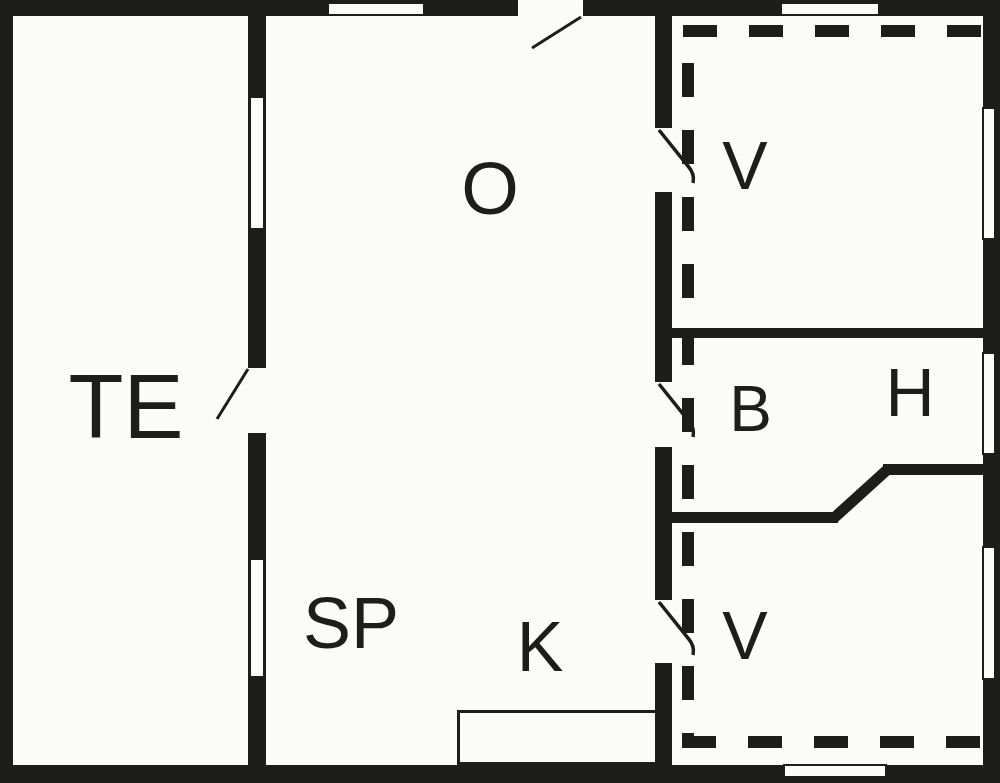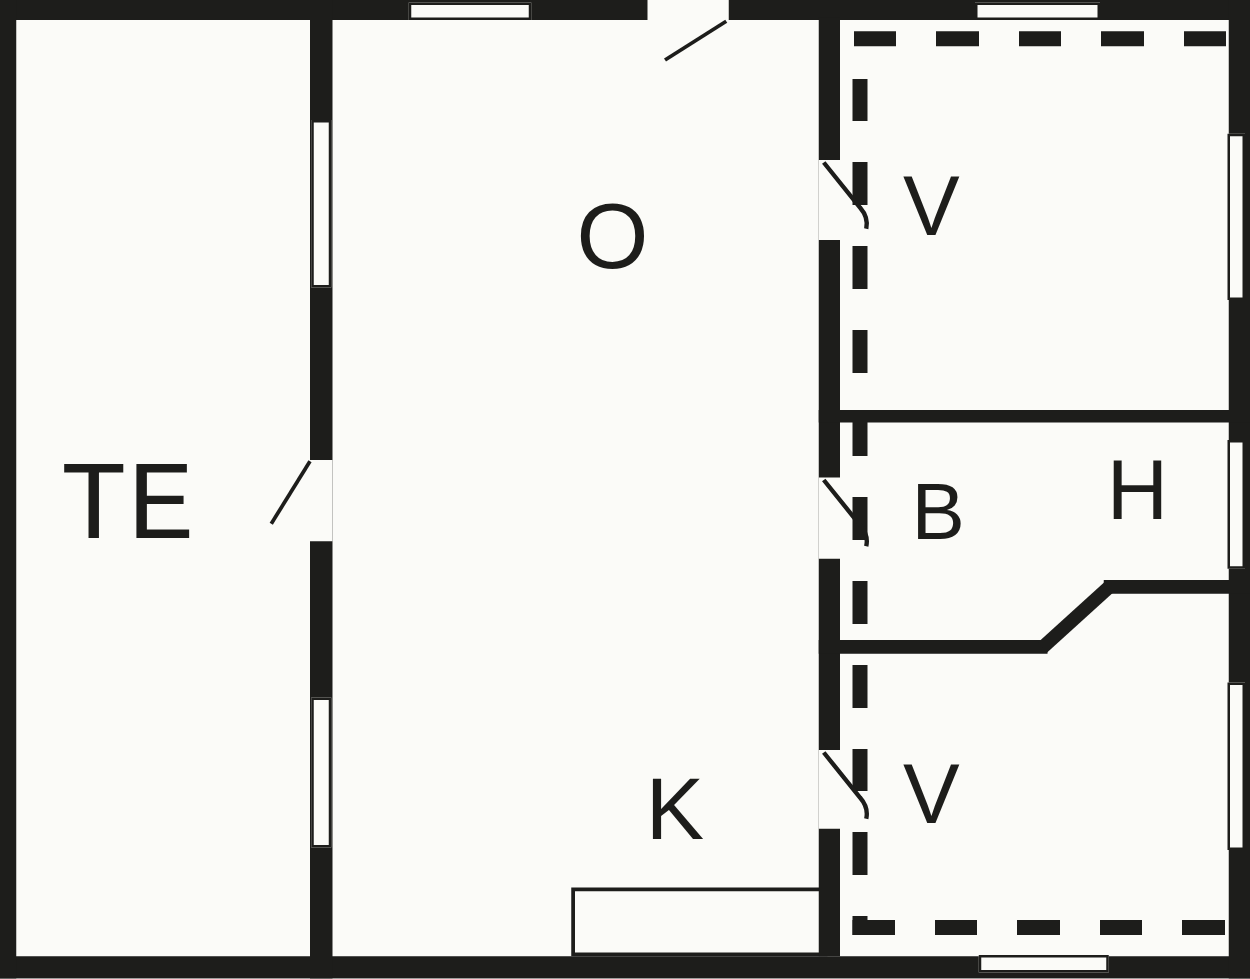--- a/index.html
+++ b/index.html
@@ -58,21 +58,22 @@
 
   <svg class="overlay" width="1000" height="783" viewBox="0 0 1000 783">
     <line x1="834" y1="518" x2="888" y2="469" stroke="#1d1d1b" stroke-width="11"></line>
     <path d="M 581 17 L 532 48" stroke="#1d1d1b" stroke-width="3" fill="none"></path>
     <path d="M 248 369 L 217 419" stroke="#1d1d1b" stroke-width="3" fill="none"></path>
     <path d="M 659 130 L 688 166 Q 695 174 693 183" stroke="#1d1d1b" stroke-width="3.5" fill="none"></path>
     <path d="M 659 384 L 688 420 Q 695 428 693 437" stroke="#1d1d1b" stroke-width="3.5" fill="none"></path>
     <path d="M 659 602 L 688 638 Q 695 646 693 655" stroke="#1d1d1b" stroke-width="3.5" fill="none"></path>
   </svg>
 
-  <div class="abs label" style="left:32px;  top:362px; width:140px; font-size:90px;font-family:Liberation Mono, monospace;">TE</div>
+  <div class="abs label" style="left:56px;  top:362px; width:140px; font-size:90px;">TE</div>
   <div class="abs label" style="left:440px; top:152px; width:100px; font-size:74px;">O</div>
+  <div class="abs label" style="left:291px; top:587px; width:120px; font-size:72px;">SP</div>
   <div class="abs label" style="left:500px; top:612px; width:80px;  font-size:70px;">K</div>
   <div class="abs label" style="left:710px; top:131px; width:70px;  font-size:68px;">V</div>
   <div class="abs label" style="left:718px; top:377px; width:65px;  font-size:64px;">B</div>
   <div class="abs label" style="left:875px; top:358px; width:70px;  font-size:68px;">H</div>
   <div class="abs label" style="left:710px; top:601px; width:70px;  font-size:68px;">V</div>
 
 </div>
 
 </body></html>

